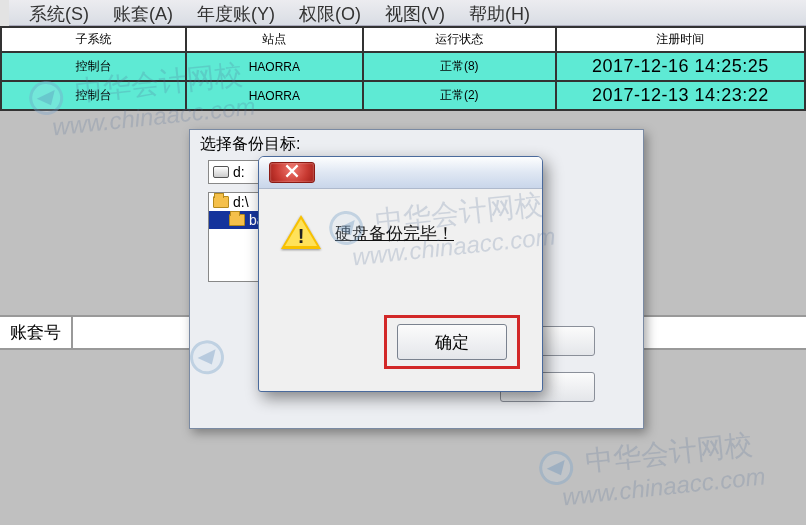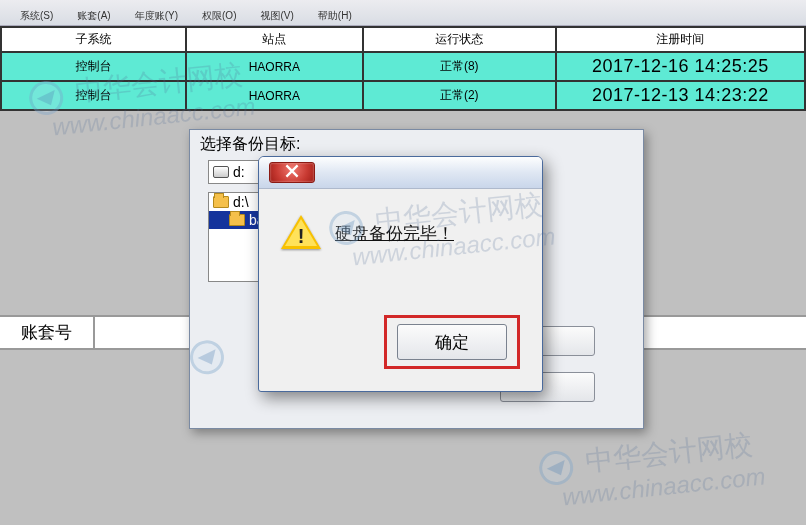--- a/index.html
+++ b/index.html
@@ -13,23 +13,24 @@
     position: relative;
   }
   
   .menubar {
     display: flex;
     gap: 4px;
     background: linear-gradient(#ececf0, #d9dde4);
     height: 26px;
     padding: 2px 10px;
     border-bottom: 1px solid #aab;
-    font-size: 10px;
+    font-size: 18px;
     color: #333;
-    align-items: flex-end;
+    align-items: flex-start;
+    margin-left: 9px;
   }
   .menubar .menu-item {
     padding: 0 10px;
     cursor: default;
   }
   
   .main-table {
     width: 100%;
     border-collapse: collapse;
     background: #fff;
@@ -61,21 +62,21 @@
     top: 204px;
     left: 0;
     width: 100%;
     display: flex;
     background: #fff;
     border-top: 2px solid #999;
     border-bottom: 2px solid #999;
   }
   .bottom-headers .cell {
     border-right: 2px solid #999;
-    padding: 4px 21px;
+    padding: 4px 10px;
     font-size: 17px;
     background: #fff;
   }
   .bottom-headers .cell:first-child { border-left: none; }
   .bottom-headers .spacer { flex: 1; background: #fff; }
 
   
   .panel-outer {
     position: absolute;
     left: 189px; top: 18px;

